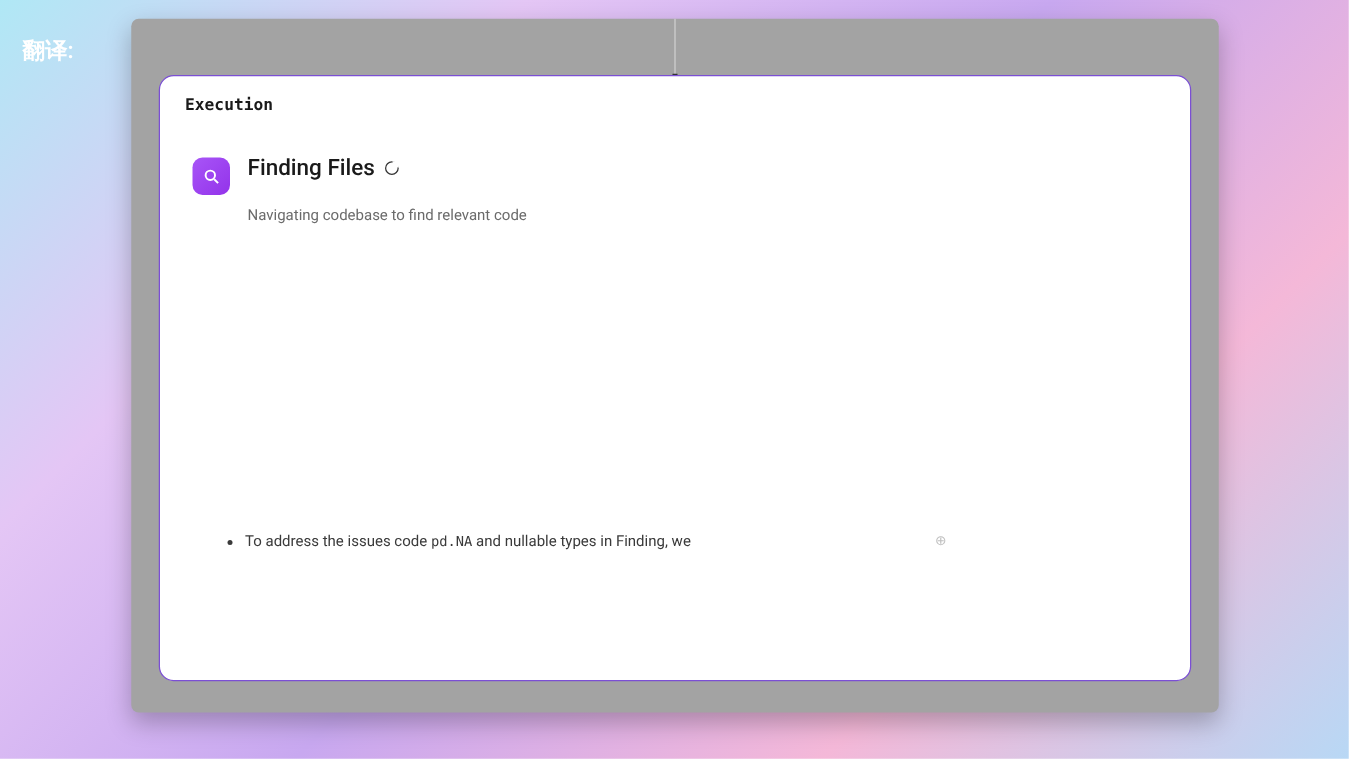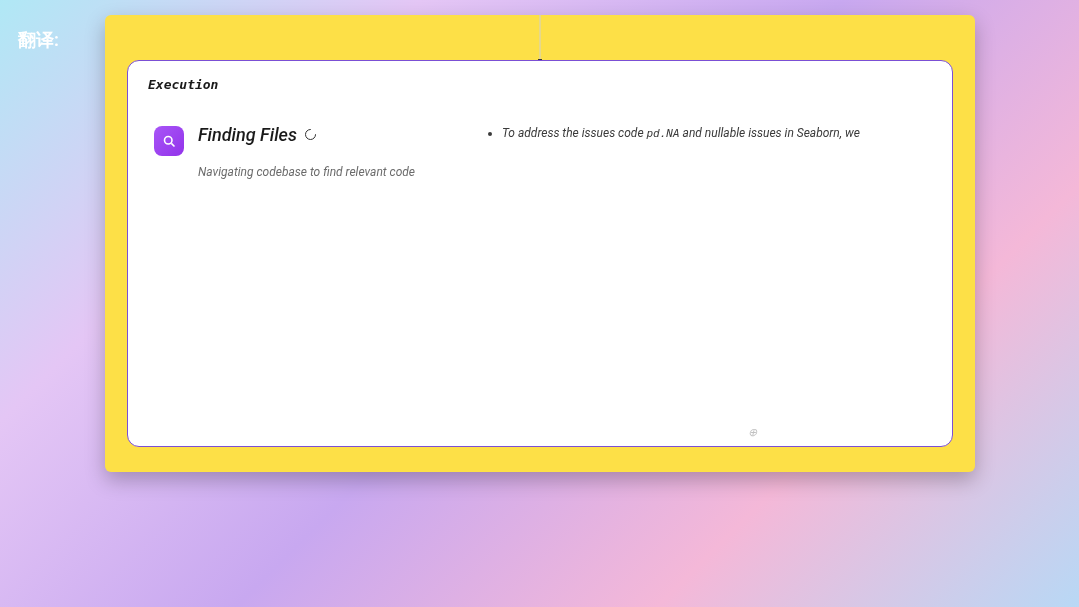--- a/index.html
+++ b/index.html
@@ -26,25 +26,24 @@
       color: #ffffff;
       z-index: 1;
       margin-top: 20px;
     }
 
     .outer-panel {
       position: absolute;
       top: 15px;
       left: 105px;
       width: 870px;
-      height: 457px;
-      background: #fde047;
+      height: 555px;
+      background: #a3a3a3;
       border-radius: 6px;
       box-shadow: 0 8px 20px rgba(0, 0, 0, 0.25);
-      font-style: italic;
     }
 
     .top-divider {
       position: absolute;
       top: 0;
       left: 50%;
       width: 1px;
       height: 45px;
       background: #d0d0d0;
       transform: translateX(-50%);
@@ -76,20 +75,21 @@
       font-family: "Menlo", "Consolas", monospace;
       font-size: 13px;
       font-weight: 700;
       color: #1a1a1a;
     }
 
     .content-row {
       display: flex;
       margin-top: 32px;
       gap: 20px;
+      flex-direction: column;
     }
 
     .left-block {
       display: flex;
       align-items: flex-start;
       gap: 14px;
       flex: 0 0 280px;
       margin-left: 6px;
     }
 
@@ -208,21 +208,21 @@
             <span class="step-title">Finding Files</span>
             <span class="spinner"></span>
           </div>
           <div class="step-subtitle">Navigating codebase to find relevant code</div>
         </div>
       </div>
 
       <div class="right-block">
         <ul class="bullet-list">
           <li class="bullet-text">
-            <span>To address the issues code </span><span class="code">pd.NA</span><span> and nullable issues in Seaborn, we</span>
+            <span>To address the issues code </span><span class="code">pd.NA</span><span> and nullable types in Finding, we</span>
           </li>
         </ul>
       </div>
     </div>
 
     <div class="tiny-mark">⊕</div>
   </div>
 </div>
 
 </body></html>

